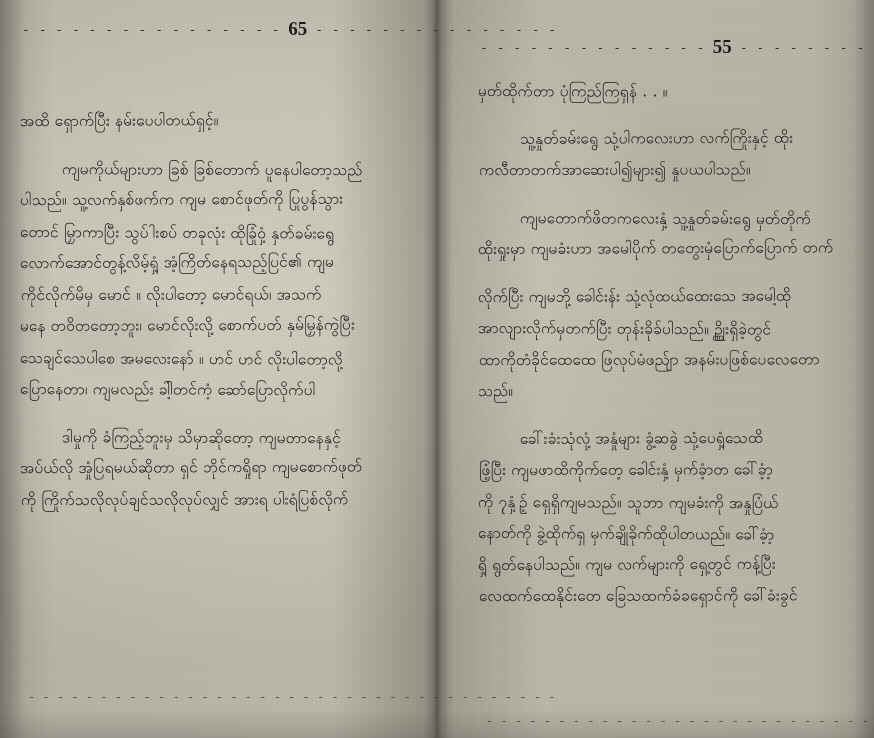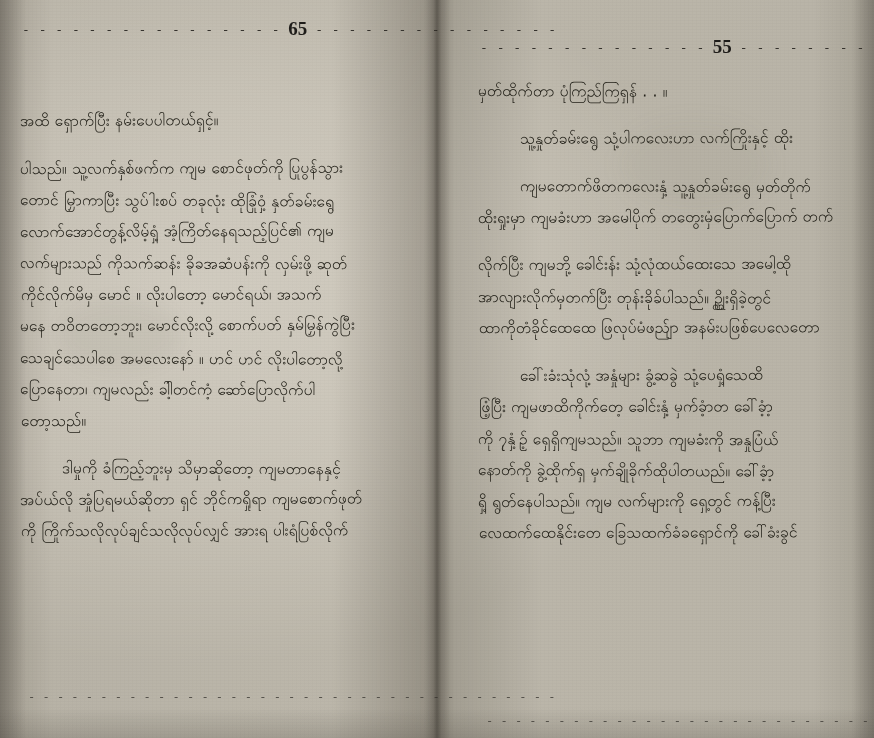--- a/index.html
+++ b/index.html
@@ -154,29 +154,28 @@
       <span class="rule">- - - - - - - - - - - - - - -</span>
     </div>
 
     <div class="body">
       <p class="para">
         </p>
         <div class="line sk1">အထိ ရှောက်ပြီး နမ်းပေပါတယ်ရှင့်။</div>
       <p></p>
       <p class="para">
         </p>
+        <div class="line indent sk2">ကျမကိုယ်များဟာ ခြစ် ခြစ်တောက် ပူနေပါတော့သည်</div>
         <div class="line sk1">ပါသည်။ သူ့လက်နှစ်ဖက်က ကျမ စောင်ဖုတ်ကို ပြုပွန်သွား</div>
         <div class="line sk4">တောင် မြှာကာပြီး သွပ်ါးစပ် တခုလုံး ထိုခြုံဝှံ့ နှတ်ခမ်းရွေ</div>
         <div class="line sk1">လောက်အောင်တွန့်လိမ့်ရှံ့ အံ့ကြိတ်နေရသည့်ပြင်၏ ကျမ</div>
-        <div class="line sk2">လက်များသည် ကိုသက်ဆန်း ခိုခအဆံပန်းကို လှမ်းဖို့ ဆုတ်</div>
         <div class="line sk3">ကိုင်လိုက်မိမှ မောင် ။ လိုးပါတော့ မောင်ရယ်၊ အသက်</div>
         <div class="line sk1">မနေ တဝိတတော့ဘူး၊ မောင်လိုးလို့ စောက်ပတ် နှမ်မြှန်ကွဲပြီး</div>
         <div class="line sk4">သေချင်သေပါစေ အမလေးနော် ။ ဟင် ဟင် လိုးပါတော့လို့</div>
         <div class="line sk2">ပြောနေတာ၊ ကျမလည်း ခါ့ါတင်ကံ့ ဆော်ပြောလိုက်ပါ</div>
-        <div class="line sk3">တော့သည်။</div>
       <p></p>
       <p class="para">
         </p>
         <div class="line indent sk2">ဒါမှုကို ခံကြည့်ဘူးမှ သိမှာဆိုတော့ ကျမတာနေနှင့်</div>
         <div class="line sk1">အပ်ယ်လို အှုံပြရမယ်ဆိုတာ ရှင် ဘိုင်ကရှိုရာ ကျမစောက်ဖုတ်</div>
         <div class="line sk3">ကို ကြိုက်သလိုလုပ်ချင်သလိုလုပ်လျှင် အားရ ပါးရံပြစ်လိုက်</div>
       <p></p>
     </div>
 
     <div class="footer-rule">- - - - - - - - - - - - - - - - - - - - - - - - - - - - - - - - - - - - -</div>
@@ -190,31 +189,33 @@
     </div>
 
     <div class="body">
       <p class="para">
         </p>
         <div class="line sk2">မှတ်ထိုက်တာ ပုံကြည်ကြရှန် . . ။</div>
       <p></p>
       <p class="para">
         </p>
         <div class="line indent sk1">သူ့နှုတ်ခမ်းရွေ သုံ့ပါကလေးဟာ လက်ကြိုးနှင့် ထိုး</div>
+        <div class="line sk3">ကလီတာတက်အာဆေးပါ၍များ၍ နှုပယပါသည်။</div>
       <p></p>
       <p class="para">
         </p>
         <div class="line indent sk2">ကျမတောက်ဖိတကလေးနှံ့ သူ့နှုတ်ခမ်းရွေ မှတ်တိုက်</div>
         <div class="line sk1">ထိုးရှုးမှာ ကျမခံးဟာ အမေါပိုက် တတွေးမှံပြောက်ပြောက် တက်</div>
       <p></p>
       <p class="para">
         </p>
         <div class="line sk1">လိုက်ပြီး ကျမဘို့ ခေါင်းန်း သုံ့လုံထယ်ထေးသေ အမေါ့ထို</div>
         <div class="line sk4">အာလျားလိုက်မှတက်ပြီး တုန်းခိုခ်ပါသည်။ ဉ္ဏိုးရှိခဲ့တွင်</div>
         <div class="line sk3">ထာကိုတံခိုင်ထေထေ ဖြလုပ်မံဖည်ျာ အနမ်းပဖြစ်ပေလေတော</div>
+        <div class="line sk2">သည်။</div>
       <p></p>
       <p class="para">
         </p>
         <div class="line indent sk1">ခေါ်းခံးသုံလုံ့ အနှုံများ ခွံ့ဆခွဲ သုံ့ပေရှံ့သေထိ</div>
         <div class="line sk3">ဖြံ့ပြီး ကျမဖာထိကိုက်တေ့ ခေါင်းနှံ့ မှက်ခံ့ာတ ခေါ်ခံ့ာ့</div>
         <div class="line sk2">ကို ၇ုနှံ့ဉ့် ရှေရှိကျမသည်။ သူဘာ ကျမခံးကို အနှုပြံယ်</div>
         <div class="line sk4">နောတ်ကို ခွဲ့ထိုက်ရှ မှက်ချိုခိုက်ထိုပါတယည်။ ခေါ်ခံ့ာ့</div>
         <div class="line sk1">ရှိ့ ရွတ်နေပါသည်။ ကျမ လက်များကို ရှေ့တွင် ကန့်ပြီး</div>
         <div class="line sk3">လေထက်ထေနိုင်းတေ ခြေသထက်ခံခရှောင်ကို ခေါ်ခံးခွင်</div>
         <div class="line sk2"></div>

